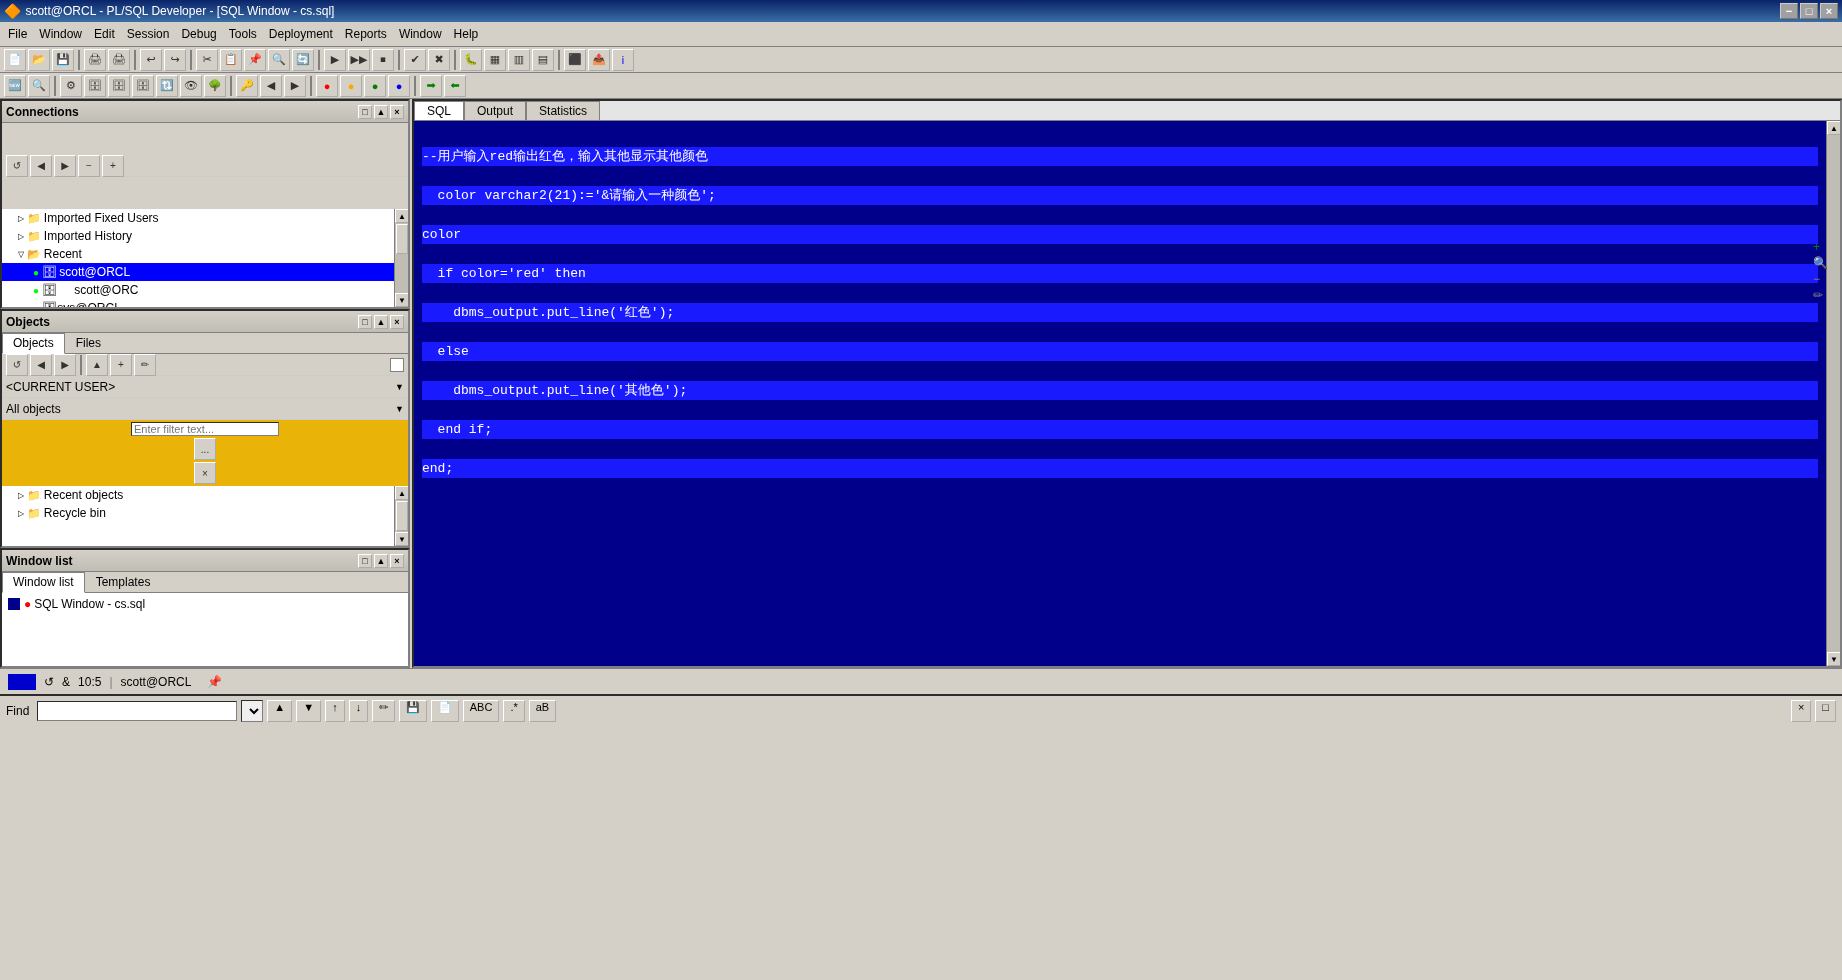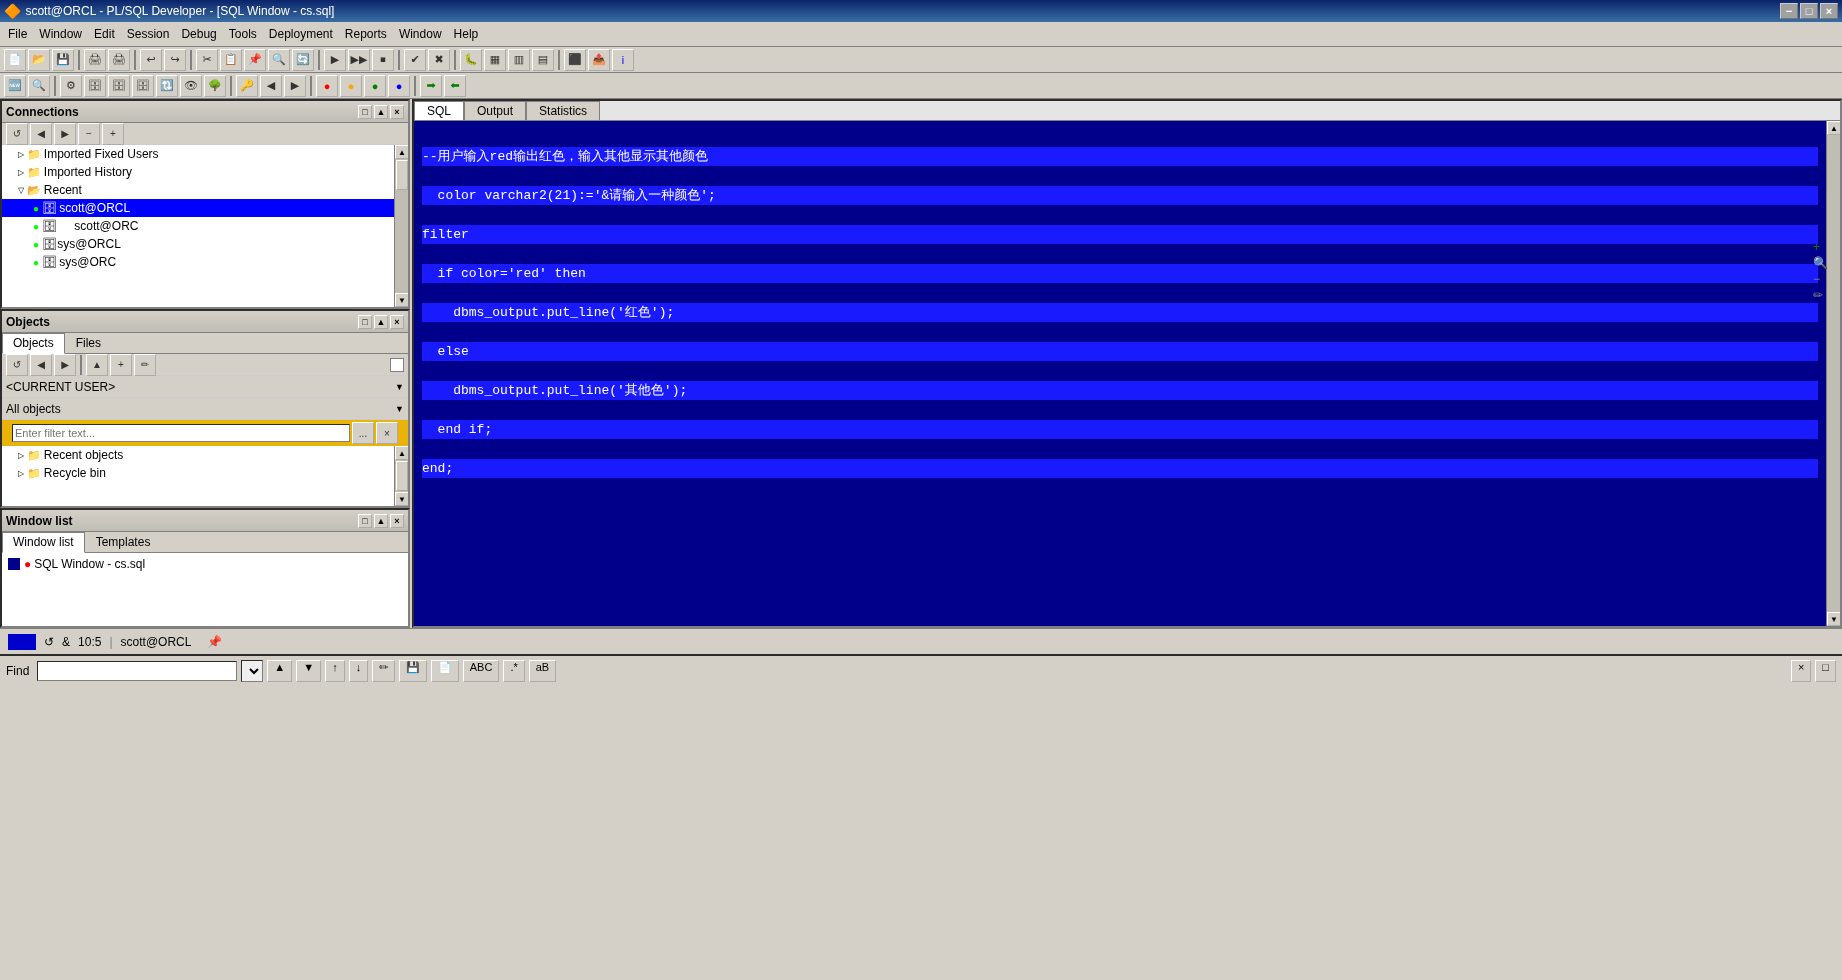--- a/index.html
+++ b/index.html
@@ -67,20 +67,21 @@
       background: #d4d0c8;
     }
 
     
     #connections-panel {
       background: #d4d0c8;
       border: 2px inset #808080;
       height: 210px;
       display: flex;
       flex-direction: column;
+      gap: 32px;
     }
     .panel-header {
       background: linear-gradient(to bottom, #d4d0c8, #c0bdb5);
       border-bottom: 1px solid #808080;
       padding: 2px 4px;
       display: flex;
       align-items: center;
       justify-content: space-between;
       font-weight: bold;
       font-size: 12px;
@@ -106,21 +107,21 @@
       display: flex;
       flex-direction: column;
     }
     .tab-bar { display: flex; background: #d4d0c8; border-bottom: 1px solid #808080; }
     .tab { padding: 2px 10px; cursor: pointer; border: 1px solid transparent; font-size: 12px; }
     .tab.active { background: white; border: 1px solid #808080; border-bottom: 1px solid white; margin-bottom: -1px; z-index: 1; }
 
     .dropdown-row { display: flex; align-items: center; padding: 2px 4px; border-bottom: 1px solid #ccc; height: 22px; cursor: pointer; background: #d4d0c8; }
     .dropdown-arrow { font-size: 9px; margin-left: auto; }
 
-    .filter-row { display: flex; align-items: center; padding: 2px 10px; gap: 2px; }
+    .filter-row { display: flex; align-items: center; padding: 2px 10px; gap: 2px; flex-direction: column; }
     .filter-input { flex: 1; height: 18px; border: 1px inset #808080; font-size: 11px; padding: 0 2px; color: #808080; }
 
     
     #window-list-panel {
       background: #d4d0c8;
       border: 2px inset #808080;
       height: 120px;
       display: flex;
       flex-direction: column;
     }
@@ -444,21 +445,21 @@
   <div id="editor-area" style="display:flex; flex-direction:column;">
     <div class="editor-tab-bar">
       <div class="editor-tab active">SQL</div>
       <div class="editor-tab">Output</div>
       <div class="editor-tab">Statistics</div>
     </div>
     <div style="flex:1; display:flex; overflow:hidden;">
       <div id="code-editor">
 <span class="code-highlighted">--用户输入red输出红色，输入其他显示其他颜色</span>
 <span class="code-highlighted">  color varchar2(21):='&amp;请输入一种颜色';</span>
-<span class="code-highlighted">filter</span>
+<span class="code-highlighted">color</span>
 <span class="code-highlighted">  if color='red' then</span>
 <span class="code-highlighted">    dbms_output.put_line('红色');</span>
 <span class="code-highlighted">  else</span>
 <span class="code-highlighted">    dbms_output.put_line('其他色');</span>
 <span class="code-highlighted">  end if;</span>
 <span class="code-highlighted">end;</span>
       </div>
       <div style="width:14px; background:#d4d0c8; border-left: 1px solid #808080; display:flex; flex-direction:column;">
         <div class="scroll-btn">▲</div>
         <div class="scroll-track"></div>

